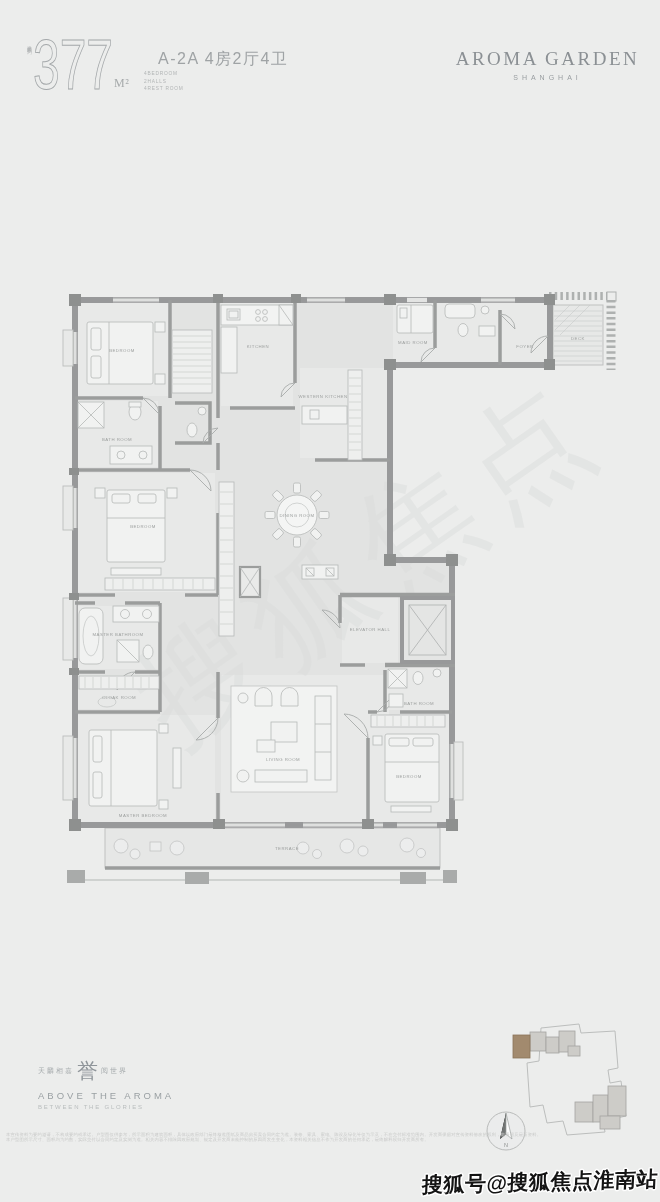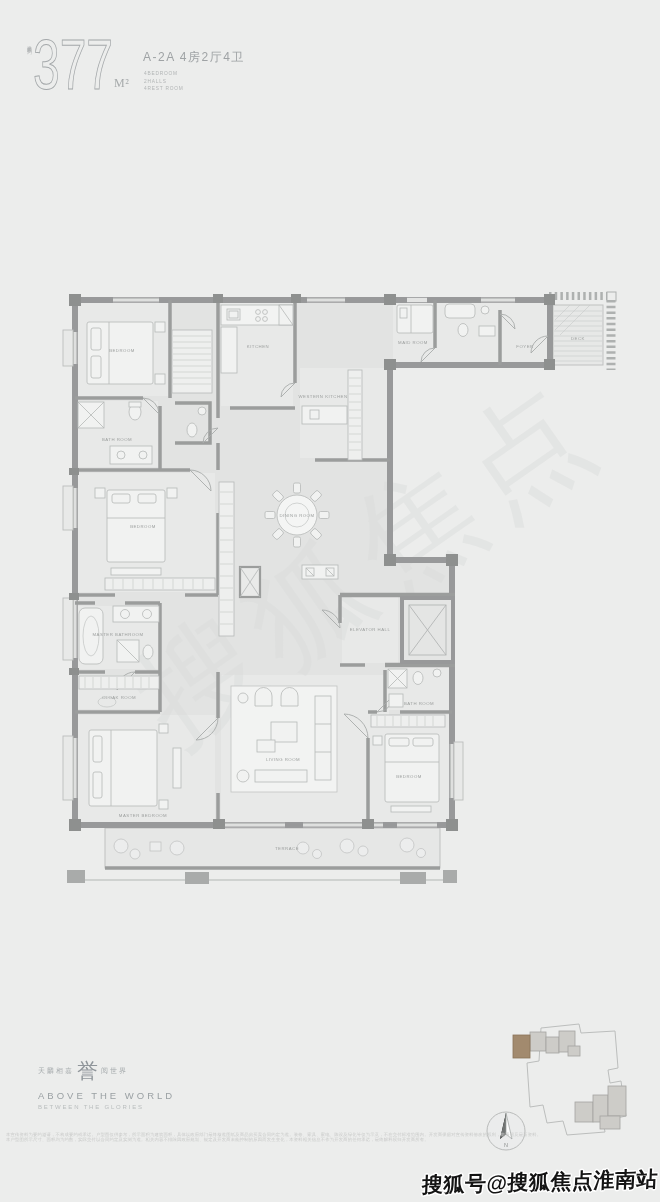--- a/index.html
+++ b/index.html
@@ -2,21 +2,21 @@
 <html><head>
 <meta charset="utf-8">
 <style>
   html,body{margin:0;padding:0;}
   .page{position:relative;width:660px;height:1202px;background:#ecedec;overflow:hidden;
         font-family:"Liberation Sans",sans-serif;}
   .abs{position:absolute;}
   
   .area-prefix{left:27px;top:42px;font-size:4.5px;color:#b0b3b4;writing-mode:vertical-rl;letter-spacing:1px;}
   .area-unit{left:114px;top:76px;font-size:12px;color:#a6aaab;letter-spacing:.5px;font-family:Liberation Serif, serif;}
-  .unit-type{left:143px;top:49px;font-size:12px;color:#9fa3a5;letter-spacing:1.5px;}
+  .unit-type{left:158px;top:49px;font-size:16px;color:#9fa3a5;letter-spacing:1.5px;}
   .unit-specs{left:144px;top:70px;font-size:4.8px;line-height:7.5px;color:#b2b5b6;letter-spacing:.8px;}
   .brand{left:450px;top:48px;width:195px;text-align:center;color:#8b9094;}
   .brand-name{font-family:"Liberation Serif",serif;font-size:19px;letter-spacing:2.5px;white-space:nowrap;}
   .brand-sub{font-size:7px;letter-spacing:4px;color:#989da0;margin-top:4px;}
   
   .slogan{left:38px;top:1056px;width:118px;text-align:left;color:#9aa0a3;}
   .slogan-cn{display:flex;align-items:center;gap:2px;height:30px;}
   .slogan-cn .sm{font-size:7px;letter-spacing:2px;color:#a8adaf;}
   .slogan-cn .big{font-size:21px;color:#8f959a;margin:0 1px;}
   .slogan-en{font-size:9.5px;letter-spacing:3px;color:#9aa0a3;margin-top:4px;white-space:nowrap;}
@@ -42,20 +42,24 @@
 
   <div class="abs area-unit">M²</div>
   <div class="abs unit-type">A-2A 4房2厅4卫</div>
 
   <div class="abs unit-specs">
     <div>4BEDROOM</div>
     <div>2HALLS</div>
     <div>4REST ROOM</div>
   </div>
 
+  <div class="abs brand">
+    <div class="brand-name">AROMA GARDEN</div>
+    <div class="brand-sub">SHANGHAI</div>
+  </div>
 
   <svg class="abs" style="left:55px;top:278px;" width="575" height="632" viewBox="0 0 575 632">
 
     <path d="M20,22 H495 V87 H335 V282 H397 V547 H20 Z" fill="#e2e3e2" stroke="none"></path>
 
     <g fill="#e8e9e8" stroke="none">
       <rect x="23" y="25" width="90" height="93"></rect>
       <rect x="23" y="123" width="80" height="66"></rect>
       <rect x="166" y="25" width="72" height="103"></rect>
       <rect x="245" y="90" width="88" height="90"></rect>
@@ -505,21 +509,21 @@
       <text class="rl" x="232" y="572">TERRACE</text>
     </g>
   </svg>
 
   <div class="abs slogan">
     <div class="slogan-cn">
       <span class="sm">天麟相嘉</span>
       <span class="big">誉</span>
       <span class="sm">阅世界</span>
     </div>
-    <div class="slogan-en">ABOVE THE WORLD</div>
+    <div class="slogan-en">ABOVE THE AROMA</div>
     <div class="slogan-en2">BETWEEN THE GLORIES</div>
   </div>
 
   <svg class="abs" style="left:505px;top:1022px;" width="152" height="118" viewBox="0 0 152 118">
     <path d="M36,6 L74,2 L76,11 L110,9 L113,46 L103,48 L105,61 L116,59 L121,94 L98,99 L100,110 L62,113 L58,99 L42,101 L38,83 L25,85 L22,41 L34,39 Z" fill="none" stroke="#bcbebd" stroke-width="1"></path>
     <g fill="#cdccc8" stroke="#a4a4a0" stroke-width=".8">
       <rect x="25" y="10" width="16" height="19"></rect>
       <rect x="41" y="15" width="13" height="16"></rect>
       <rect x="54" y="9" width="16" height="21"></rect>
       <rect x="63" y="24" width="12" height="10"></rect>

